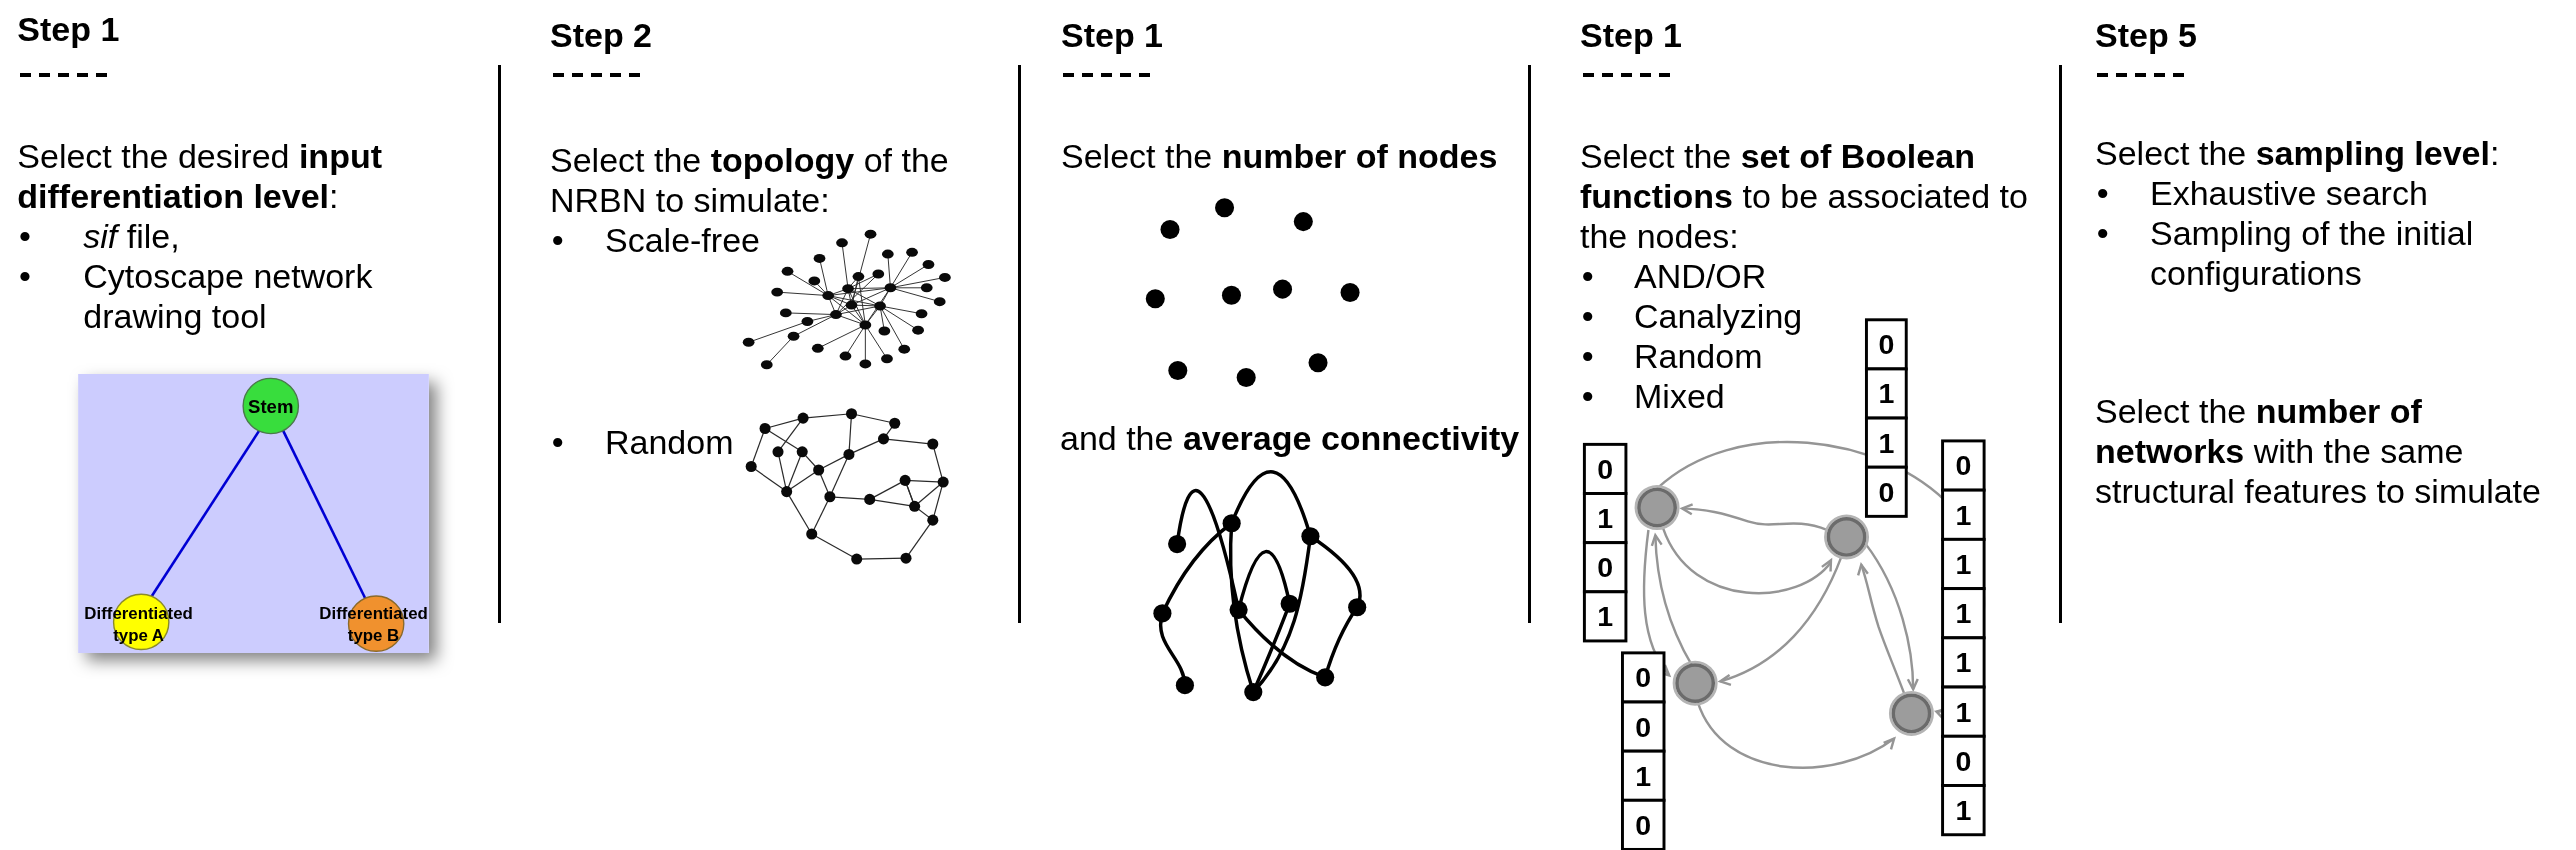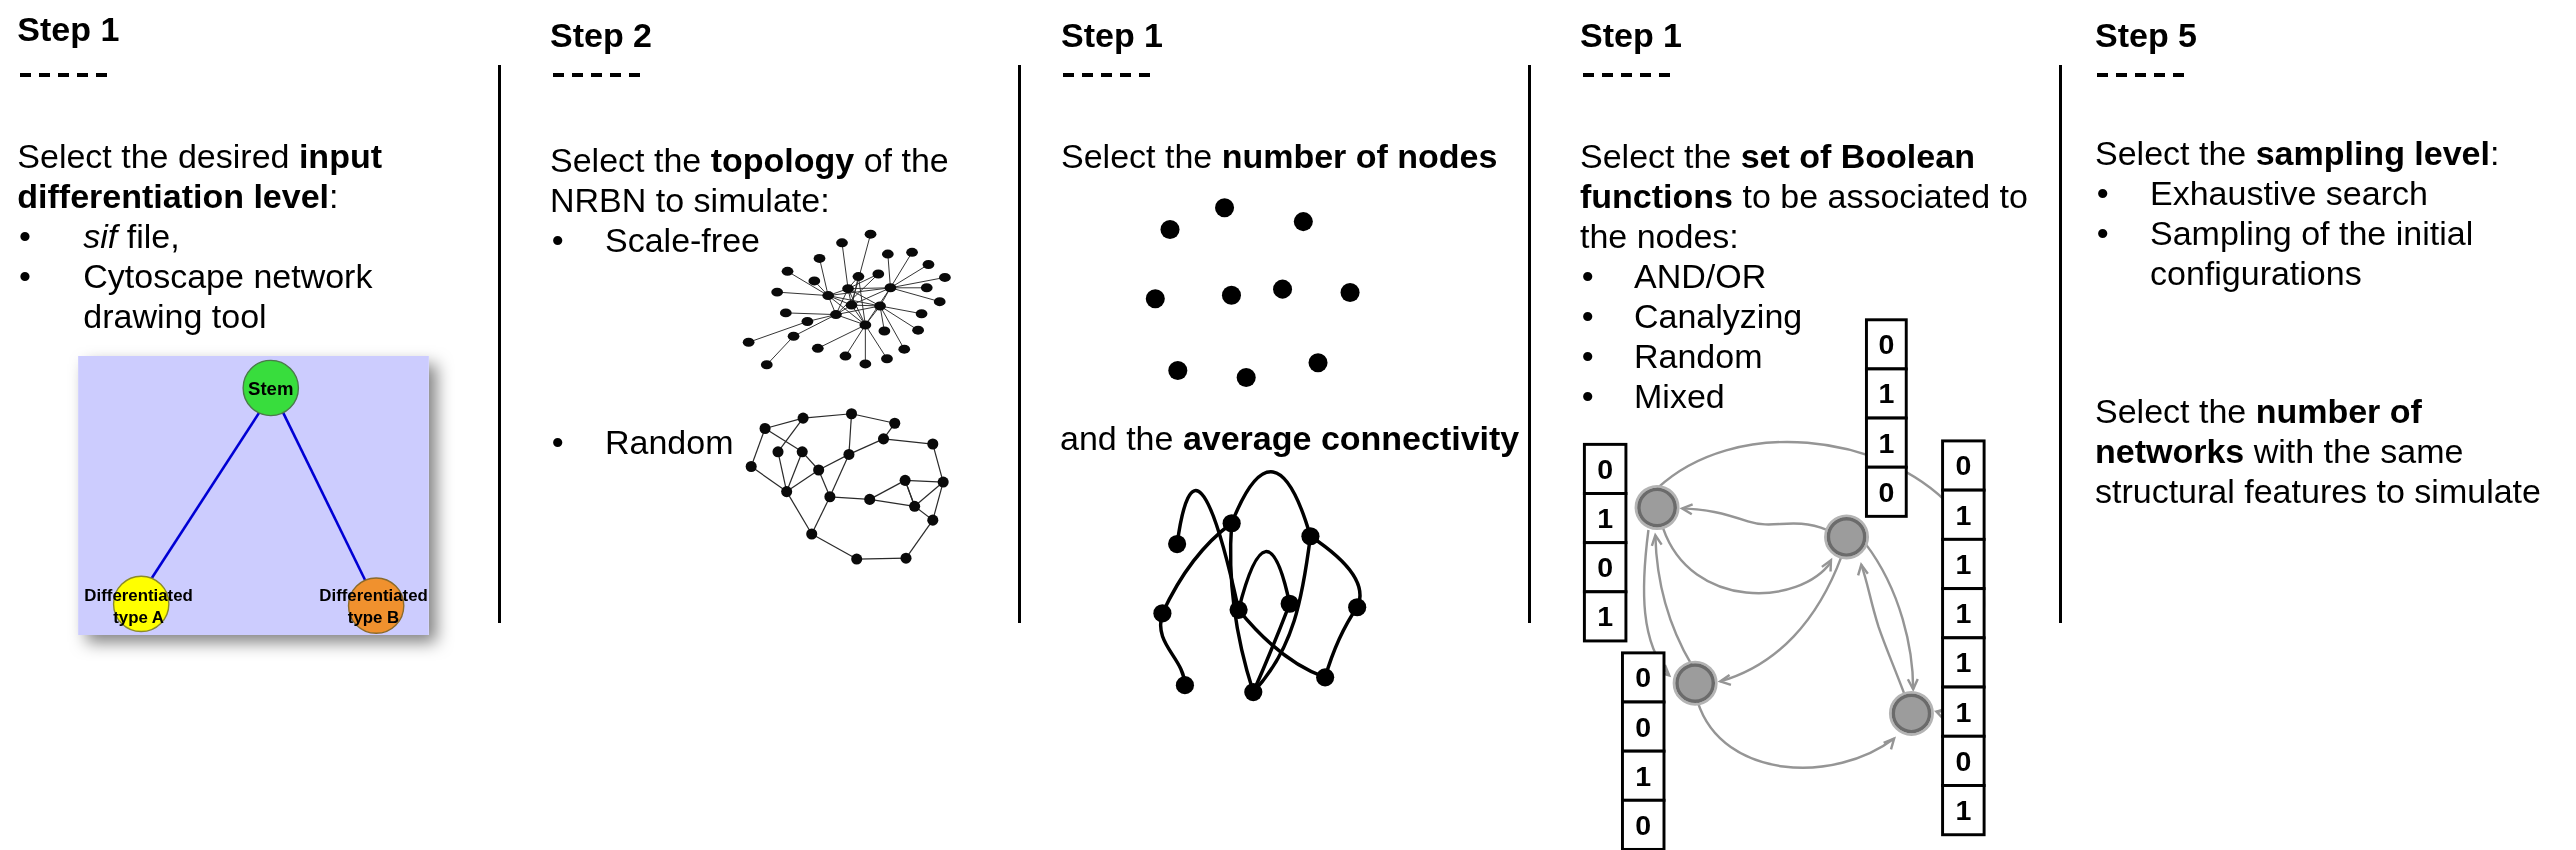--- a/index.html
+++ b/index.html
@@ -17,21 +17,21 @@
 <div class="t" style="left:17.3px;top:136px">Select the desired <b>input</b><br><b>differentiation level</b>:<div class="li" style="padding-left:66px"><span class="b">•</span><i>sif</i> file,</div><div class="li" style="padding-left:66px"><span class="b">•</span>Cytoscape network<br>drawing tool</div></div>
 <div class="t" style="left:550px;top:140px">Select the <b>topology</b> of the<br>NRBN to simulate:<div class="li" style="padding-left:55px"><span class="b">•</span>Scale-free</div></div>
 <div class="t" style="left:550px;top:422px">
     <div class="li" style="padding-left:55px"><span class="b">•</span>Random</div>
   </div>
 <div class="t" style="left:1061px;top:136px">Select the <b>number of nodes</b></div>
 <div class="t" style="left:1060px;top:418px">and the <b>average connectivity</b></div>
 <div class="t" style="left:1580px;top:136px">Select the <b>set of Boolean</b><br><b>functions</b> to be associated to<br>the nodes:<div class="li" style="padding-left:54px"><span class="b">•</span>AND/OR</div><div class="li" style="padding-left:54px"><span class="b">•</span>Canalyzing</div><div class="li" style="padding-left:54px"><span class="b">•</span>Random</div><div class="li" style="padding-left:54px"><span class="b">•</span>Mixed</div></div>
 <div class="t" style="left:2095px;top:133px">Select the <b>sampling level</b>:<div class="li" style="padding-left:55px"><span class="b">•</span>Exhaustive search</div><div class="li" style="padding-left:55px"><span class="b">•</span>Sampling of the initial<br>configurations</div></div>
 <div class="t" style="left:2095px;top:391px">Select the <b>number of</b><br><b>networks</b> with the same<br>structural features to simulate</div>
-<div style="position:absolute;left:78px;top:356px;width:351px;height:279px;box-shadow:7.8px 7.8px 15.6px rgba(0,0,0,0.5)"><svg width="351" height="279" viewBox="0 0 406 323" style="font-size:39px">
+<div style="position:absolute;left:78px;top:374px;width:351px;height:279px;box-shadow:7.8px 7.8px 15.6px rgba(0,0,0,0.5)"><svg width="351" height="279" viewBox="0 0 406 323" style="font-size:39px">
       <rect x="0" y="0" width="406" height="323" fill="#ccccfe"></rect>
       <g stroke="#0000d4" stroke-width="3">
         <line x1="210" y1="65" x2="84" y2="259"></line>
         <line x1="237" y1="65" x2="333" y2="261"></line>
       </g>
       <circle cx="223" cy="37" r="32" fill="#38dd3d" stroke="#4a7a4a" stroke-width="1.6"></circle>
       <circle cx="73" cy="287" r="32" fill="#ffff00" stroke="#8a8a2a" stroke-width="1.6"></circle>
       <circle cx="345" cy="289" r="32" fill="#f0912e" stroke="#8a6a2a" stroke-width="1.6"></circle>
       <g font-family="Liberation Sans,sans-serif" font-weight="bold" text-anchor="middle" fill="#000">
         <text x="223" y="45" font-size="21.5">Stem</text>

